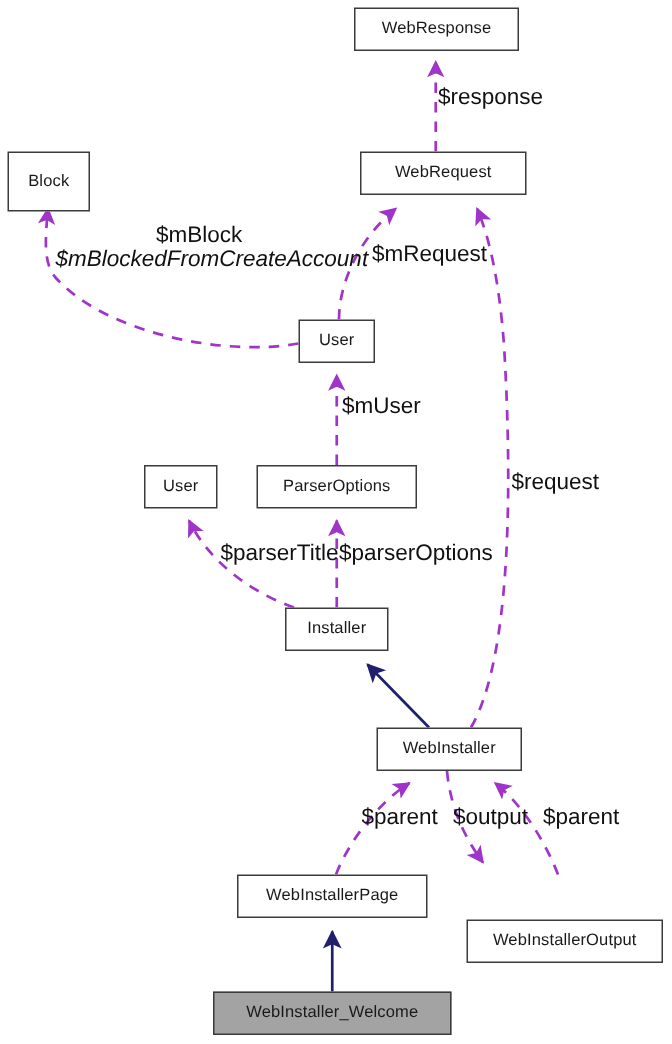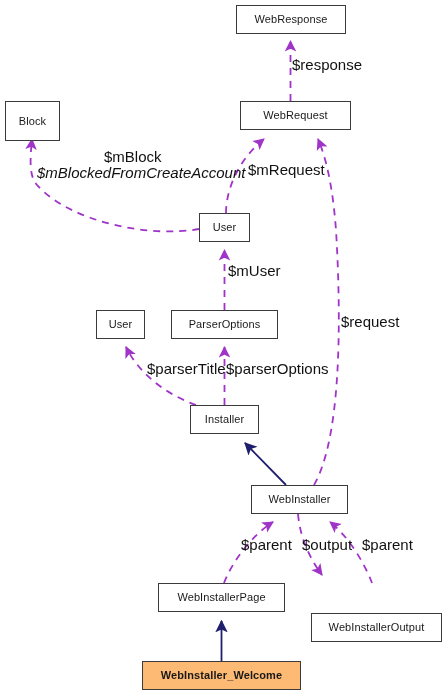--- a/index.html
+++ b/index.html
@@ -33,22 +33,21 @@
     color: #191919;
     font-size: 11px;
     line-height: 1;
     display: flex;
     align-items: center;
     justify-content: center;
     white-space: nowrap;
     letter-spacing: 0.1px;
   }
   .node.highlight {
-    background: #fdba74;
-    font-weight: bold;
+    background: #a3a3a3;
   }
   .edge-label {
     position: absolute;
     font-size: 15px;
     color: #111111;
     line-height: 13px;
     white-space: nowrap;
     background: transparent;
   }
 </style>

